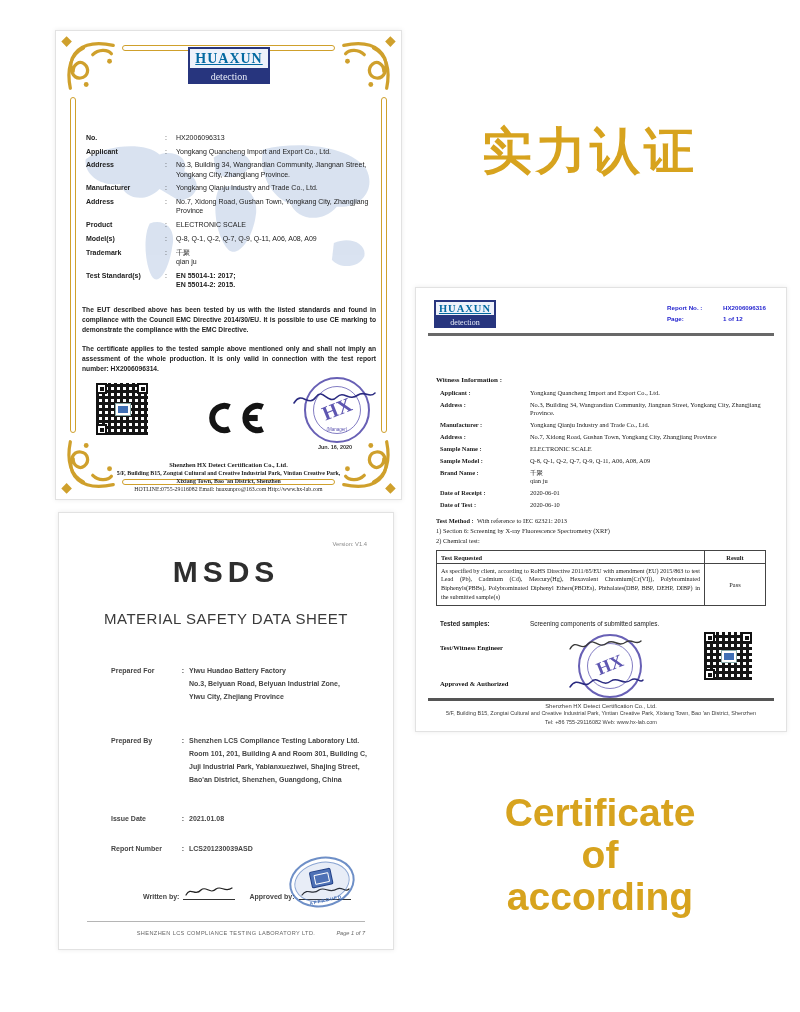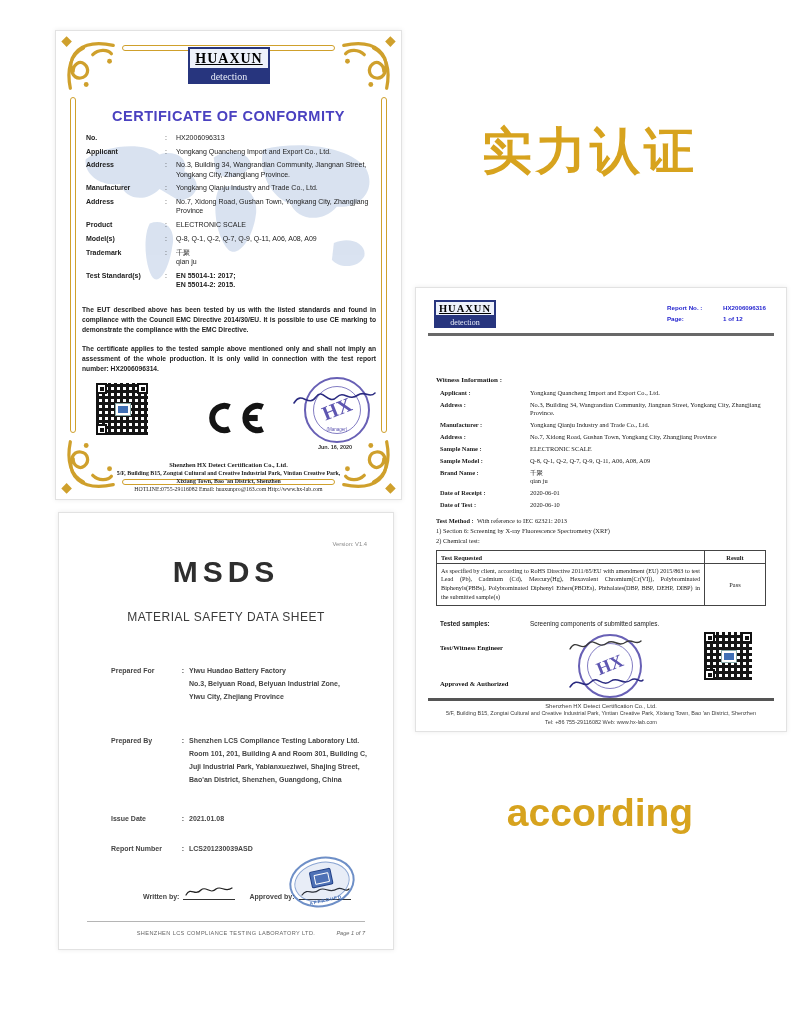--- a/index.html
+++ b/index.html
@@ -21,21 +21,21 @@
   .flourish.tr{right:5px;top:5px;transform:scaleX(-1);}
   .flourish.bl{left:5px;bottom:5px;transform:scaleY(-1);}
   .flourish.br{right:5px;bottom:5px;transform:scale(-1,-1);}
   .edge{position:absolute;border:1px solid #CFA02C;border-radius:3px;background:#fff;}
   .edge.top{left:66px;right:66px;top:14px;height:4px;}
   .edge.bottom{left:66px;right:66px;bottom:14px;height:4px;}
   .edge.left{top:66px;bottom:66px;left:14px;width:4px;}
   .edge.right{top:66px;bottom:66px;right:14px;width:4px;}
   #c1-map{left:10px;top:92px;width:325px;height:250px;z-index:0;}
   .hx-logo{position:absolute;text-align:center;z-index:2;}
-  .hx-logo .top{border:2px solid #27357e;background:#eef2fb;color:#000000;
+  .hx-logo .top{border:2px solid #27357e;background:#eef2fb;color:#0369a1;
                 font-family:"Liberation Serif",serif;font-weight:700;letter-spacing:1px;
                 text-decoration:underline;}
   .hx-logo .bot{background:#27357e;color:#e8edf8;font-family:"Liberation Serif",serif;}
   #c1-logo{left:132px;top:16px;width:82px;}
   #c1-logo .top{font-size:14px;padding:2px 0 1px;}
   #c1-logo .bot{font-size:10px;padding:1px 0 2px;}
   #c1-title{left:0;top:77px;width:100%;text-align:center;font-size:14.5px;font-weight:700;
             color:#4a41c0;letter-spacing:.5px;z-index:2;}
   #c1-fields{left:30px;top:102px;width:292px;z-index:2;}
   .c1-row{display:flex;margin-bottom:4.5px;font-size:7px;line-height:1.32;color:#222;}
@@ -119,21 +119,21 @@
   #tr-footer{left:18px;right:18px;top:415px;text-align:center;color:#3c3c3c;}
   #tr-footer .l1{font-size:5.9px;margin-bottom:1px;}
   #tr-footer .l2{font-size:5.5px;margin-bottom:1px;line-height:1.4;}
   #tr-footer .l3{font-size:5.5px;}
 
   
   #msds{left:58px;top:512px;width:334px;height:436px;color:#454545;}
   #ms-version{right:26px;top:28px;font-size:5.8px;color:#8a8a8a;}
   #ms-title{left:0;top:42px;width:100%;text-align:center;font-size:30px;font-weight:700;
             letter-spacing:5px;color:#2e2e2e;}
-  #ms-sub{left:0;top:97px;width:100%;text-align:center;font-size:12px;color:#3a3a3a;letter-spacing:.5px;}
+  #ms-sub{left:0;top:97px;width:100%;text-align:center;font-size:15px;color:#3a3a3a;letter-spacing:.5px;}
   .ms-row{position:absolute;left:52px;display:flex;font-size:7px;font-weight:700;line-height:1.85;}
   .ms-label{width:66px;flex:none;}
   .ms-colon{width:12px;flex:none;text-align:center;}
   .ms-val{flex:1;}
   #ms-pf{top:152px;width:262px;}
   #ms-pb{top:222px;width:262px;}
   #ms-issue{top:300px;width:262px;}
   #ms-report{top:330px;width:262px;}
   #ms-sigrow{position:absolute;left:84px;top:372px;font-size:7px;font-weight:700;display:flex;align-items:flex-end;}
   .sigline{border-bottom:1px solid #333;margin:0 4px;position:relative;height:14px;}
@@ -212,21 +212,20 @@
       <path d="M155 60 C175 52 195 60 193 85 C190 110 175 130 165 122 C152 108 148 75 155 60 Z"></path>
       <path d="M200 20 C240 10 290 18 305 40 C315 60 300 80 275 78 C260 95 235 92 228 75 C210 70 195 45 200 20 Z"></path>
       <path d="M272 115 C288 108 305 115 303 128 C298 140 278 142 270 132 Z"></path>
     </g>
   </svg>
 
   <div id="c1-logo" class="hx-logo">
     <div class="top">HUAXUN</div>
     <div class="bot">detection</div>
   </div>
-  <div id="c1-title" class="abs">CERTIFICATE OF CONFORMITY</div>
 
   <div id="c1-fields" class="abs">
     <div class="c1-row">
       <span class="c1-label">No.</span>
       <span class="c1-colon">:</span>
       <span class="c1-value">HX2006096313</span>
     </div>
     <div class="c1-row">
       <span class="c1-label">Applicant</span>
       <span class="c1-colon">:</span>
@@ -479,14 +478,16 @@
     <div class="core"></div>
     <div class="appr">APPROVED</div>
   </div>
 
   <div id="ms-hr"></div>
   <div id="ms-footer">SHENZHEN LCS COMPLIANCE TESTING LABORATORY LTD.</div>
   <div id="ms-page">Page 1 of 7</div>
 </div>
 
 <div id="caption" class="abs">
+  <div>Certificate</div>
+  <div>of</div>
   <div>according</div>
 </div>
 
 </body></html>

